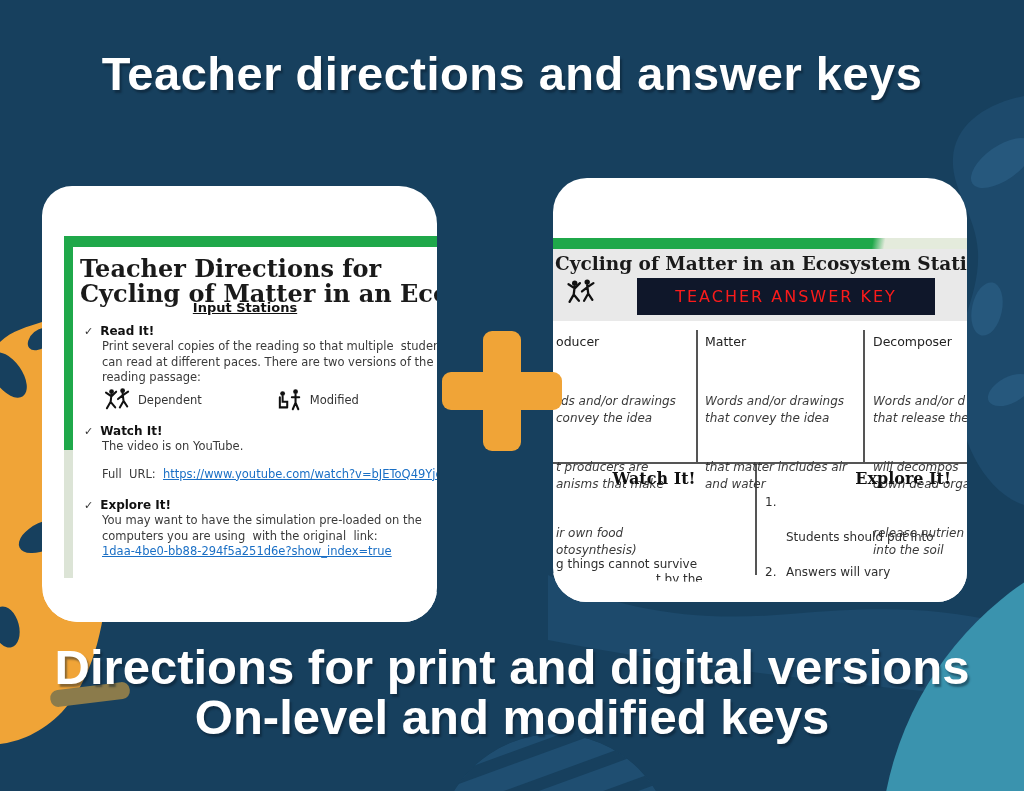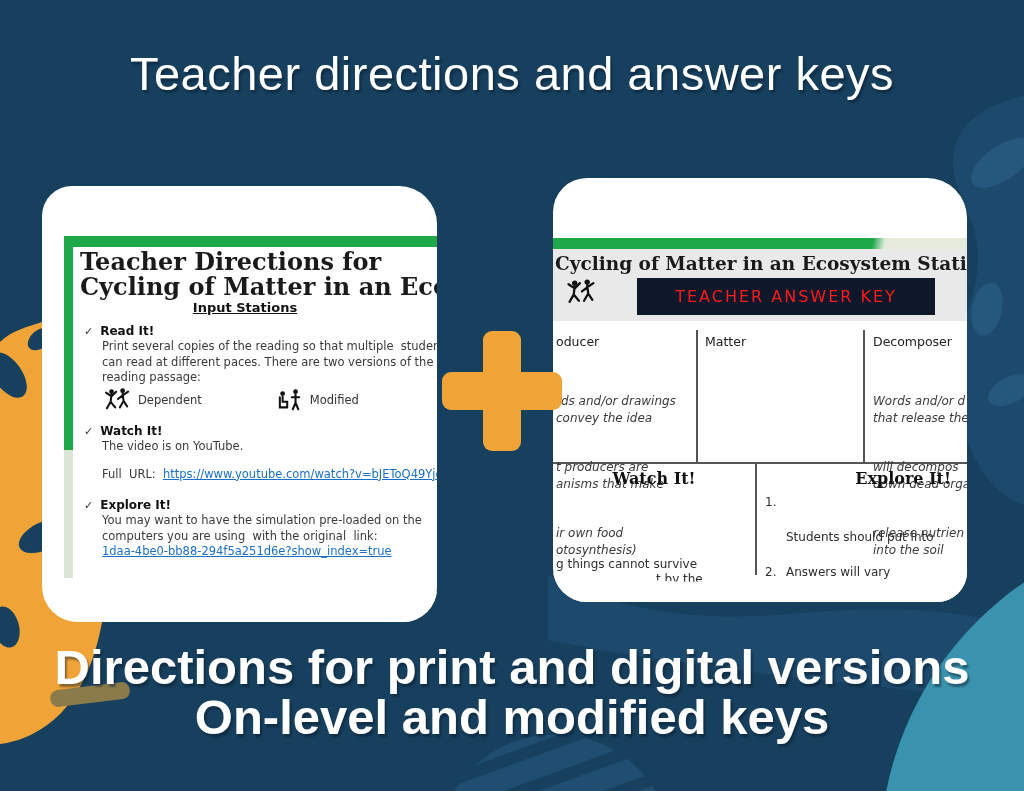--- a/index.html
+++ b/index.html
@@ -1,34 +1,34 @@
 <!DOCTYPE html>
 <html><head>
 <meta charset="utf-8">
 <style>
   html,body{margin:0;padding:0;background:#0d2438;}
   .canvas{position:relative;width:1024px;height:791px;overflow:hidden;background:#17405E;font-family:"Liberation Sans",sans-serif;}
   .decor{position:absolute;left:0;top:0;z-index:1;}
   
   .main-title{position:absolute;z-index:4;left:0;top:46px;width:1024px;margin:0;text-align:center;
-    color:#fff;font-size:47px;font-weight:400;letter-spacing:.5px;
+    color:#fff;font-size:47px;font-weight:700;letter-spacing:.5px;
     text-shadow:2px 3px 2px rgba(8,24,40,.45);}
   .subtitles{position:absolute;z-index:4;left:0;top:642px;width:1024px;text-align:center;color:#fff;
     font-weight:800;font-size:49px;line-height:50px;text-shadow:2px 3px 2px rgba(8,24,40,.45);}
   
   .card{position:absolute;z-index:2;background:#fff;overflow:hidden;}
   .card-left{left:42px;top:186px;width:395px;height:436px;border-radius:30px 38px 34px 36px;}
   .card-right{left:553px;top:178px;width:414px;height:424px;border-radius:34px 40px 30px 34px;}
   .card-wave{position:absolute;left:0;bottom:0;}
   
   .doc-left{position:absolute;left:22px;top:50px;width:420px;height:356px;font-family:"DejaVu Sans",sans-serif;}
   .green-topbar{position:absolute;left:0;top:0;width:100%;height:11px;background:#1FA84A;}
   .green-sidebar{position:absolute;left:0;top:11px;width:9px;height:203px;background:#1FA84A;}
   .sage-sidebar{position:absolute;left:0;top:214px;width:9px;height:128px;background:#DCE4D6;}
-  .doc-title{position:absolute;left:16px;top:13px;font-family:"DejaVu Serif",serif;font-weight:700;
+  .doc-title{position:absolute;left:16px;top:20px;font-family:"DejaVu Serif",serif;font-weight:700;
     font-size:24px;line-height:25px;color:#1a1a1a;white-space:nowrap;}
   .doc-subtitle{position:absolute;left:0;top:64px;width:362px;text-align:center;font-size:13px;font-weight:700;
     text-decoration:underline;color:#111;}
   .section{position:absolute;left:20px;}
   .sec-read{top:88px;} .sec-watch{top:188px;} .sec-explore{top:262px;}
   .sec-head{display:flex;gap:7px;align-items:baseline;font-size:12px;font-weight:700;color:#111;line-height:15px;}
   .check{font-size:11px;color:#333;font-weight:400;}
   .body-line{margin-left:18px;font-size:11.5px;line-height:15.5px;color:#3a3a3a;white-space:pre;}
   .url-line{margin-left:18px;margin-top:12px;font-size:11.5px;color:#3a3a3a;white-space:pre;}
   .doc-link{color:#1A6FC5;text-decoration:underline;}
@@ -216,20 +216,24 @@
 
       <div class="colhead ch1">oducer</div>
       <div class="colhead ch2">Matter</div>
       <div class="colhead ch3">Decomposer</div>
 
       <div class="colbody cb1">
         <div>rds and/or drawings</div><div>convey the idea</div>
         <div>t producers are</div><div>anisms that make</div>
         <div>ir own food</div><div>otosynthesis)</div>
       </div>
+      <div class="colbody cb2">
+        <div>Words and/or drawings</div><div>that convey the idea</div>
+        <div>that matter includes air</div><div>and water</div>
+      </div>
       <div class="colbody cb3">
         <div>Words and/or d</div><div>that release the</div>
         <div>will decompos</div><div>down dead orga</div>
         <div>release nutrien</div><div>into the soil</div>
       </div>
 
       <div class="rc-sechead rc-watch-head">Watch It!</div>
       <div class="rc-sechead rc-explore-head">Explore It!</div>
 
       <div class="rc-watch-lines">

